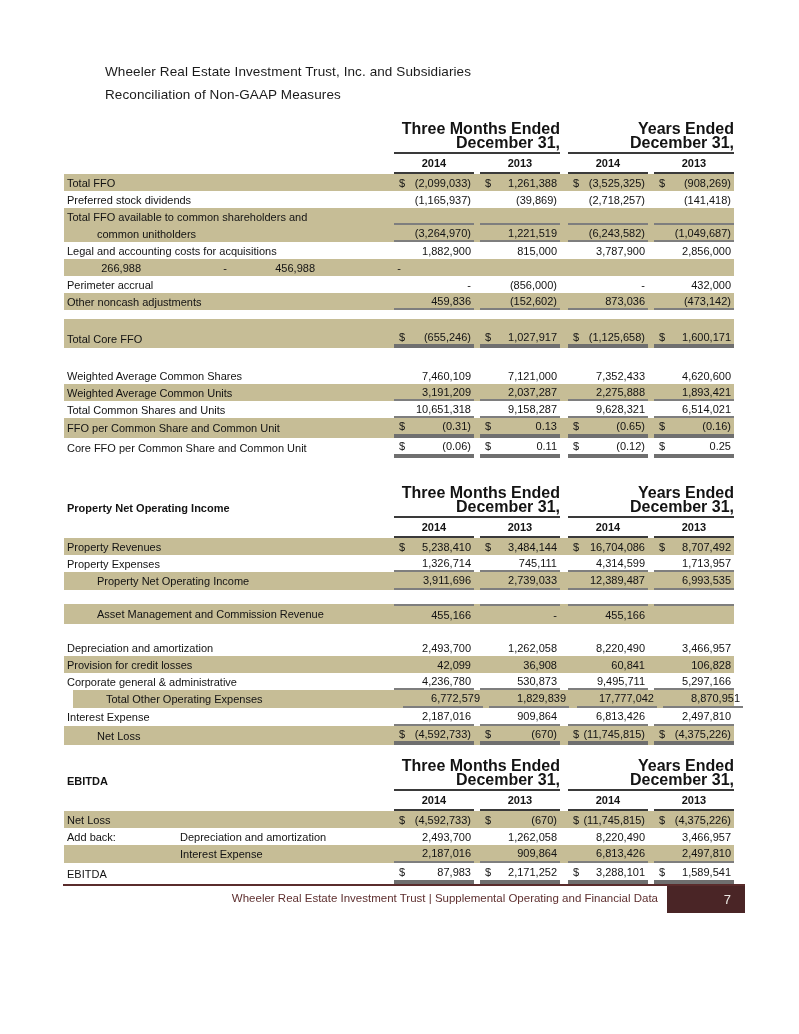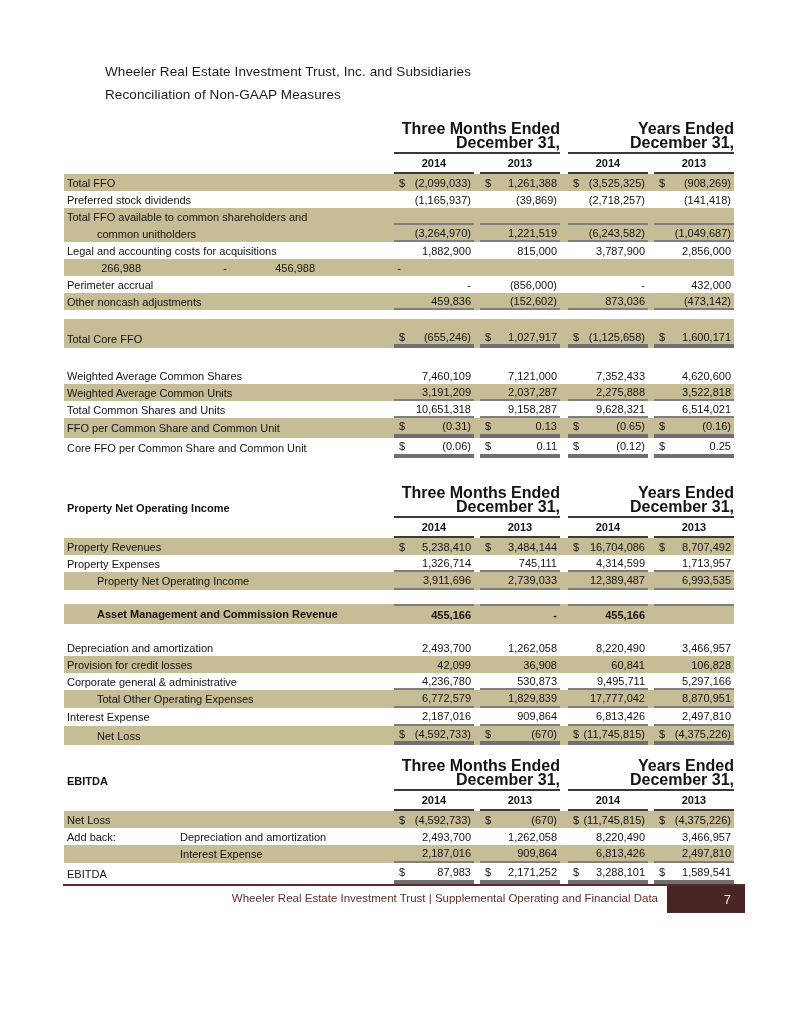--- a/index.html
+++ b/index.html
@@ -247,21 +247,21 @@
         <div class="cell c0 line-single">
           <span class="val">3,191,209</span>
         </div>
         <div class="cell c1 line-single">
           <span class="val">2,037,287</span>
         </div>
         <div class="cell c2 line-single">
           <span class="val">2,275,888</span>
         </div>
         <div class="cell c3 line-single">
-          <span class="val">3,522,818</span>
+          <span class="val">1,893,421</span>
         </div>
       </div>
       <div class="row">
         <div class="rlabel">Total Common Shares and Units</div>
         <div class="cell c0 line-single">
           <span class="val">10,651,318</span>
         </div>
         <div class="cell c1 line-single">
           <span class="val">9,158,287</span>
         </div>
@@ -374,21 +374,21 @@
           <span class="val">2,739,033</span>
         </div>
         <div class="cell c2 line-single">
           <span class="val">12,389,487</span>
         </div>
         <div class="cell c3 line-single">
           <span class="val">6,993,535</span>
         </div>
       </div>
       <div class="row" style="height: 14px;"></div>
-      <div class="row shaded" style="height: 20px; font-weight: bold;">
+      <div class="row shaded" style="height: 20px;">
         <div class="rlabel indent1">Asset Management and Commission Revenue</div>
         <div class="cell c0 topline">
           <span class="val">455,166</span>
         </div>
         <div class="cell c1 topline">
           <span class="val">-</span>
         </div>
         <div class="cell c2 topline">
           <span class="val">455,166</span>
         </div>
@@ -435,21 +435,21 @@
         <div class="cell c1 line-single">
           <span class="val">530,873</span>
         </div>
         <div class="cell c2 line-single">
           <span class="val">9,495,711</span>
         </div>
         <div class="cell c3 line-single">
           <span class="val">5,297,166</span>
         </div>
       </div>
-      <div class="row shaded" style="height: 18px;">
+      <div class="row shaded" style="height: 18px; margin-left: 9px;">
         <div class="rlabel indent1">Total Other Operating Expenses</div>
         <div class="cell c0 line-single">
           <span class="val">6,772,579</span>
         </div>
         <div class="cell c1 line-single">
           <span class="val">1,829,839</span>
         </div>
         <div class="cell c2 line-single">
           <span class="val">17,777,042</span>
         </div>

